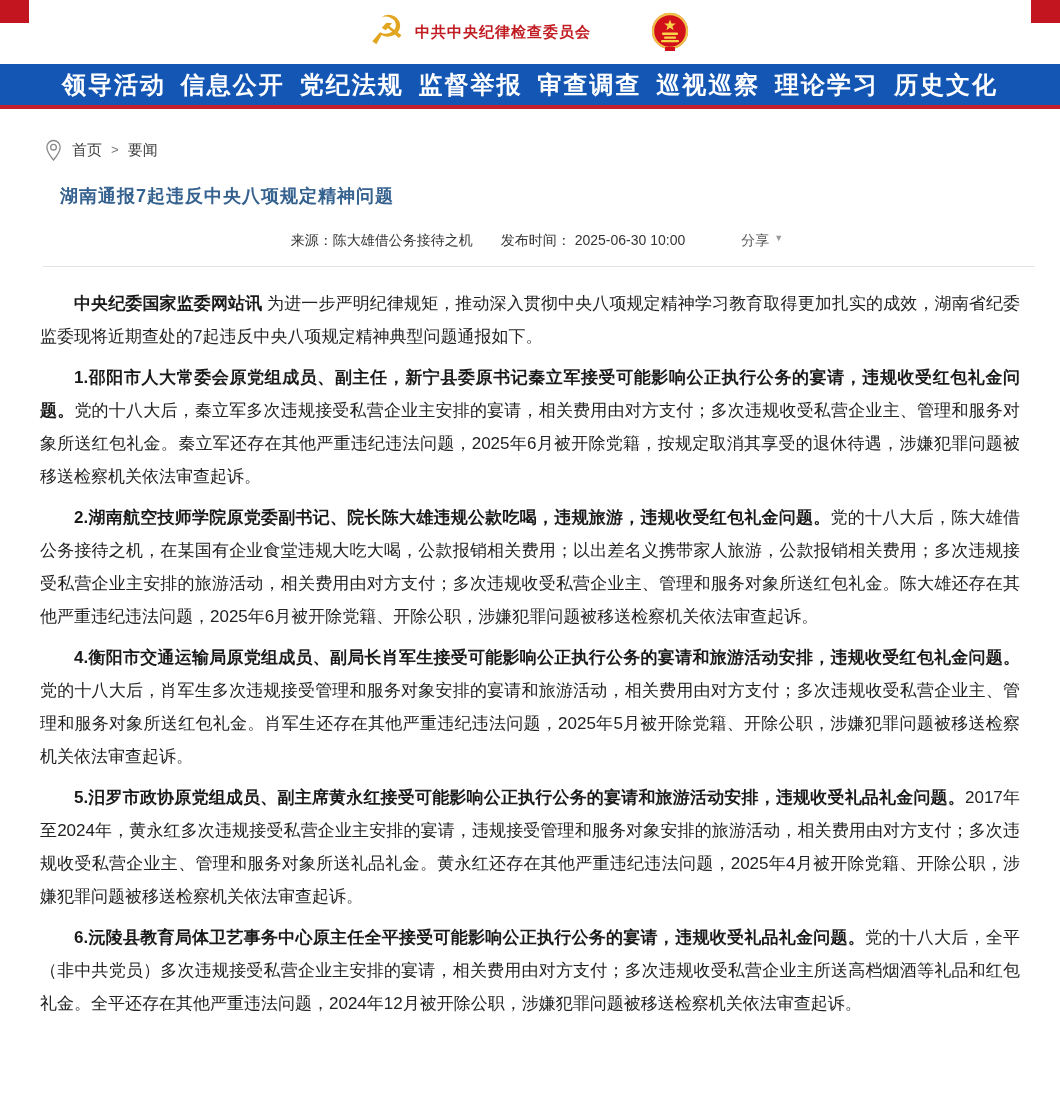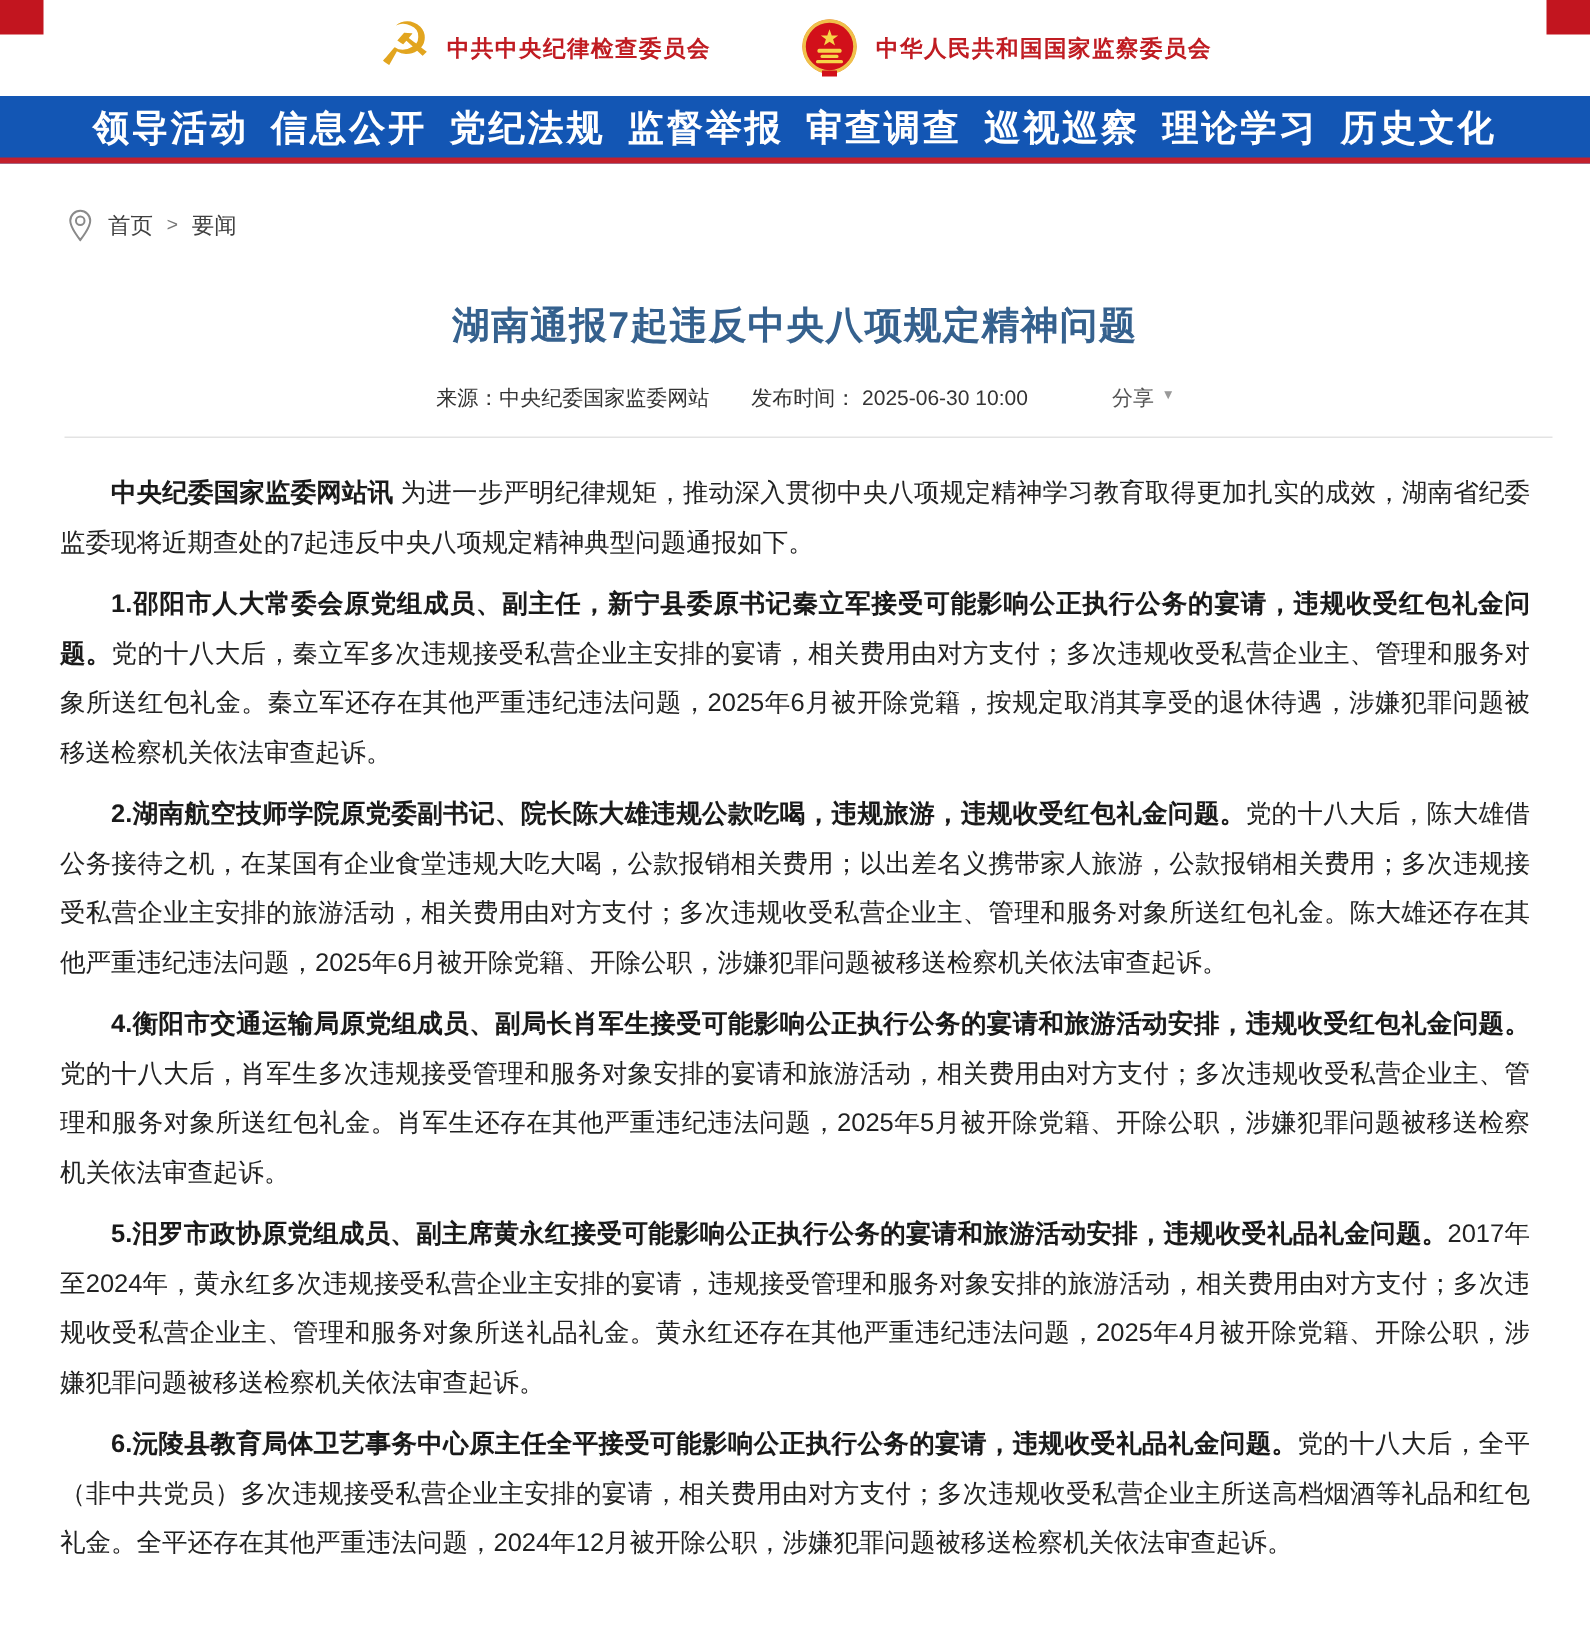--- a/index.html
+++ b/index.html
@@ -24,21 +24,21 @@
     display:flex; align-items:center; justify-content:space-between; padding:0 62px;
   }
   .nav-item { color:#ffffff; font-size:24px; font-weight:bold; letter-spacing:2px; text-decoration:none; cursor:pointer; }
 
   
   .breadcrumb { display:flex; align-items:center; gap:9px; margin:30px 0 0 44px; font-size:15px; color:#404040;font-family:Liberation Mono, monospace; }
   .crumb-link { cursor:pointer; }
   .crumb-sep { color:#777; font-size:13px; }
 
   
-  .article-title { text-align:center; color:#35618e; font-size:25px; font-weight:bold; margin:38px 60px 0; letter-spacing:1px; }
+  .article-title { text-align:left; color:#35618e; font-size:18px; font-weight:bold; margin:22px 60px 0; letter-spacing:1px; }
   .meta-row { display:flex; justify-content:center; align-items:center; margin-top:24px; font-size:14px; color:#333; }
   .meta-item { margin:0 14px; }
   .share { margin-left:42px; color:#555; display:flex; gap:5px; cursor:pointer; }
   .caret { color:#999; font-size:9px; transform:translateY(1px); }
   .divider { border-bottom:1px solid #e3e3e3; margin:16px 25px 0 43px; }
 
   
   .article-body {
     padding:20px 40px 26px 40px;
     font-size:17px; line-height:33px; color:#222;
@@ -63,21 +63,20 @@
       <svg width="42" height="42" viewBox="0 0 42 42">
         <circle cx="21" cy="20" r="18" fill="#d2101a"></circle>
         <circle cx="21" cy="20" r="17" fill="none" stroke="#f0c14b" stroke-width="2.4"></circle>
         <polygon points="21,8.5 22.5,12.6 26.8,12.6 23.4,15.2 24.7,19.3 21,16.8 17.3,19.3 18.6,15.2 15.2,12.6 19.5,12.6" fill="#f7d448"></polygon>
         <rect x="13" y="21.5" width="16" height="2.6" rx="1" fill="#f7d448"></rect>
         <rect x="15" y="25.5" width="12" height="2.2" rx="1" fill="#f7d448"></rect>
         <rect x="12" y="29" width="18" height="2.2" rx="1" fill="#f7d448"></rect>
         <rect x="16" y="36" width="10" height="4" fill="#d2101a"></rect>
       </svg>
     </span>
-    <span class="org-name">中华人民共和国国家监察委员会</span>
   </div>
 </div>
 
 <div class="navbar">
   <a class="nav-item">领导活动</a>
   <a class="nav-item">信息公开</a>
   <a class="nav-item">党纪法规</a>
   <a class="nav-item">监督举报</a>
   <a class="nav-item">审查调查</a>
   <a class="nav-item">巡视巡察</a>
@@ -93,21 +92,21 @@
     </svg>
   </span>
   <span class="crumb-link">首页</span>
   <span class="crumb-sep">&gt;</span>
   <span class="crumb-link">要闻</span>
 </div>
 
 <h1 class="article-title">湖南通报7起违反中央八项规定精神问题</h1>
 
 <div class="meta-row">
-  <span class="meta-item">来源：中央纪委国家监委网站</span>
+  <span class="meta-item">来源：陈大雄借公务接待之机</span>
   <span class="meta-item">发布时间：  2025-06-30 10:00</span>
   <span class="share">
     <span>分享</span>
     <span class="caret">▼</span>
   </span>
 </div>
 
 <div class="divider"></div>
 
 <div class="article-body">

